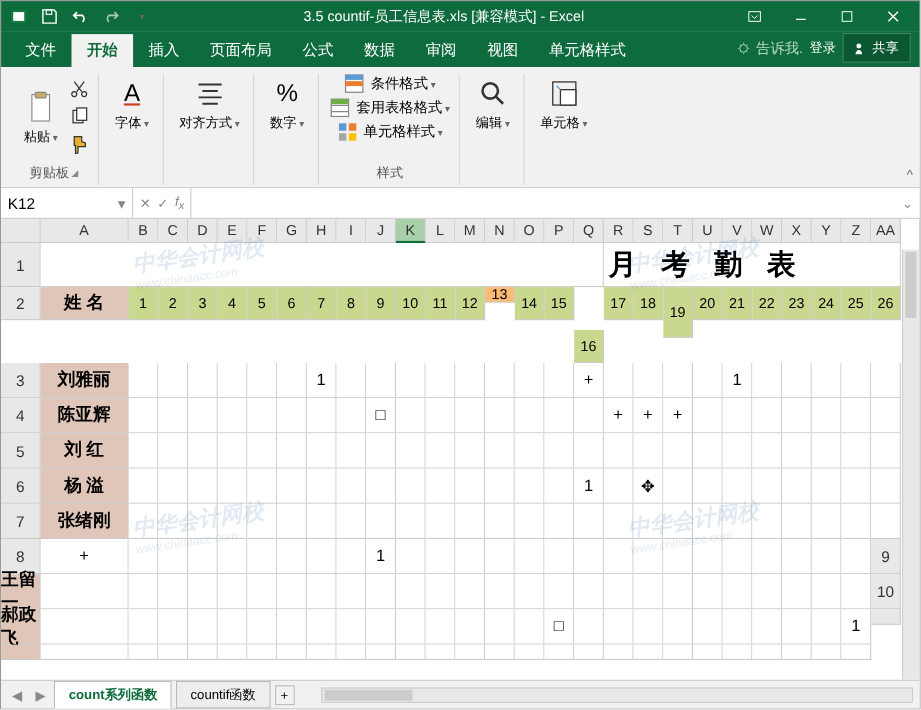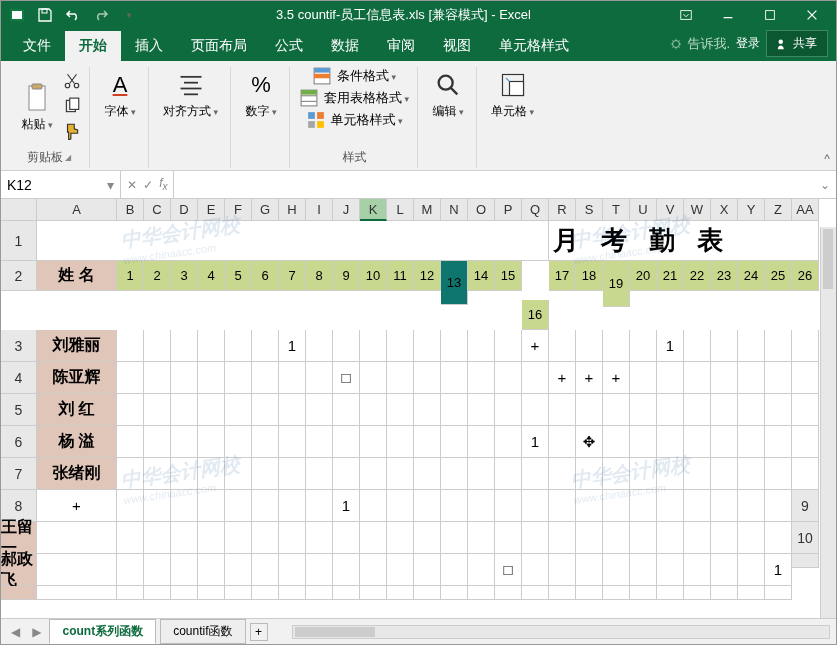--- a/index.html
+++ b/index.html
@@ -323,21 +323,21 @@
         <div class="cell" style="height: 30px; background: rgb(201, 216, 143);">3</div>
         <div class="cell" style="height: 30px; background: rgb(201, 216, 143);">4</div>
         <div class="cell" style="height: 30px; background: rgb(201, 216, 143);">5</div>
         <div class="cell" style="height: 30px; background: rgb(201, 216, 143);">6</div>
         <div class="cell" style="height: 30px; background: rgb(201, 216, 143);">7</div>
         <div class="cell" style="height: 30px; background: rgb(201, 216, 143);">8</div>
         <div class="cell" style="height: 30px; background: rgb(201, 216, 143);">9</div>
         <div class="cell" style="height: 30px; background: rgb(201, 216, 143);">10</div>
         <div class="cell" style="height: 30px; background: rgb(201, 216, 143);">11</div>
         <div class="cell" style="height: 30px; background: rgb(201, 216, 143);">12</div>
-        <div class="cell" style="height: 44px; background: #0f766e;">13</div>
+        <div class="cell" style="height: 14px; background: #fdba74;">13</div>
         <div class="cell" style="height: 30px; background: rgb(201, 216, 143);">14</div>
         <div class="cell" style="height: 30px; background: rgb(201, 216, 143);">15</div>
         <div class="cell" style="height: 30px; background: rgb(201, 216, 143); margin-top: 39px;">16</div>
         <div class="cell" style="height: 30px; background: rgb(201, 216, 143);">17</div>
         <div class="cell" style="height: 30px; background: rgb(201, 216, 143);">18</div>
         <div class="cell" style="height: 46px; background: rgb(201, 216, 143);">19</div>
         <div class="cell" style="height: 30px; background: rgb(201, 216, 143);">20</div>
         <div class="cell" style="height: 30px; background: rgb(201, 216, 143);">21</div>
         <div class="cell" style="height: 30px; background: rgb(201, 216, 143);">22</div>
         <div class="cell" style="height: 30px; background: rgb(201, 216, 143); text-align: center;">23</div>

